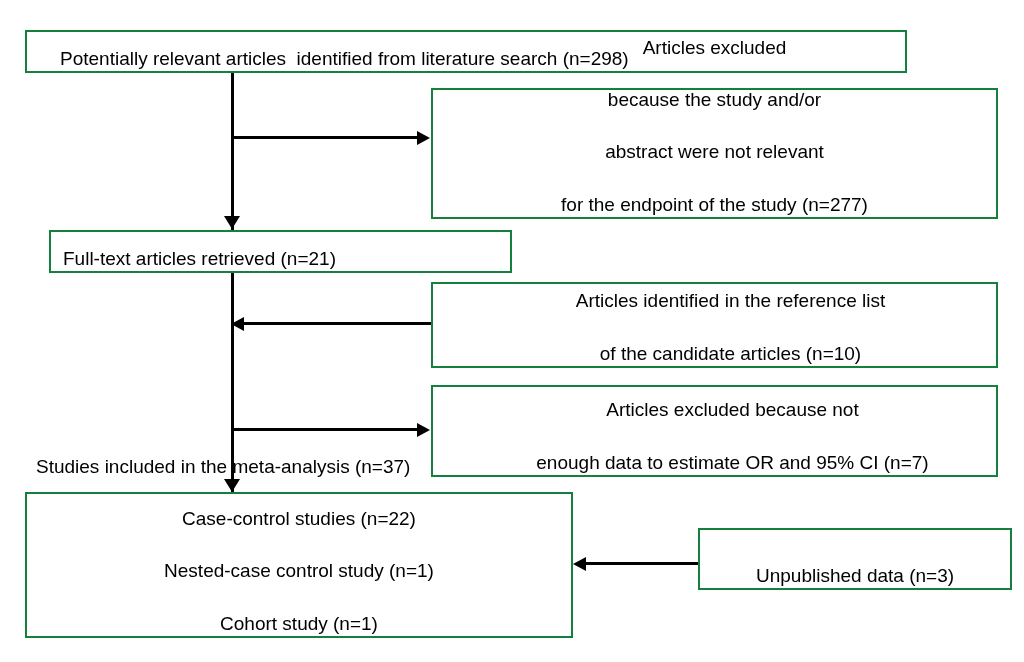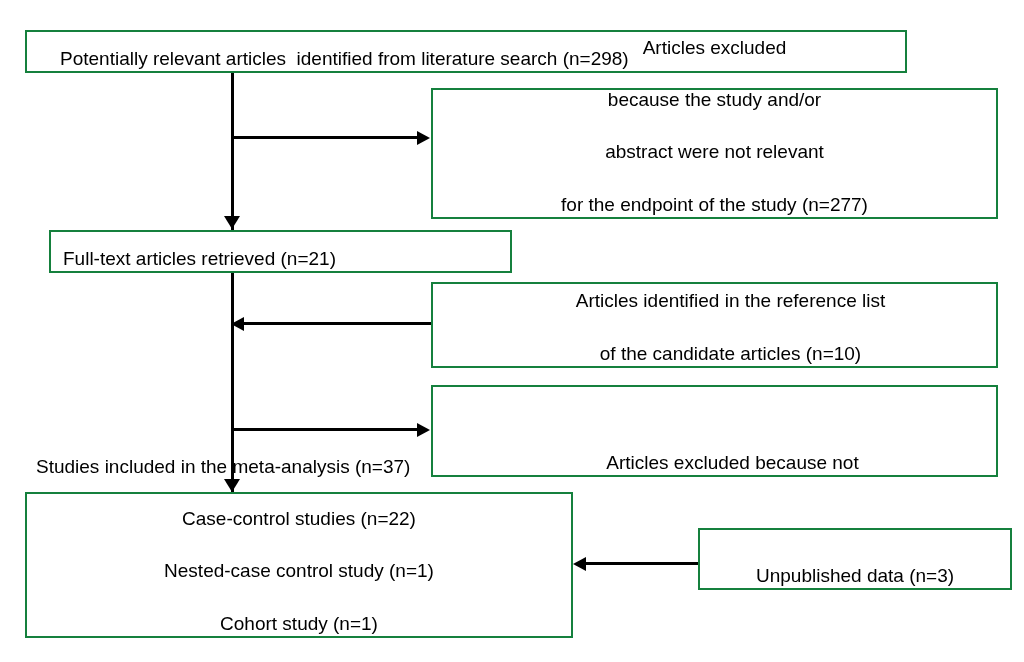--- a/index.html
+++ b/index.html
@@ -154,20 +154,21 @@
     <span class="line">Full-text articles retrieved (n=21)</span>
   </div>
 
   <div class="node center" id="box-reference">
     <span class="line">Articles identified in the reference list</span>
     <span class="line">of the candidate articles (n=10)</span>
   </div>
 
   <div class="node center" id="box-excluded-data">
     <span class="line">Articles excluded because not</span>
+    <span class="line">enough data to estimate OR and 95% CI (n=7)</span>
   </div>
 
   <div class="node center" id="box-included">
     <span class="line first">Studies included in the meta-analysis (n=37)</span>
     <span class="line">Case-control studies (n=22)</span>
     <span class="line">Nested-case control study (n=1)</span>
     <span class="line">Cohort study (n=1)</span>
   </div>
 
   <div class="node center" id="box-unpublished">

